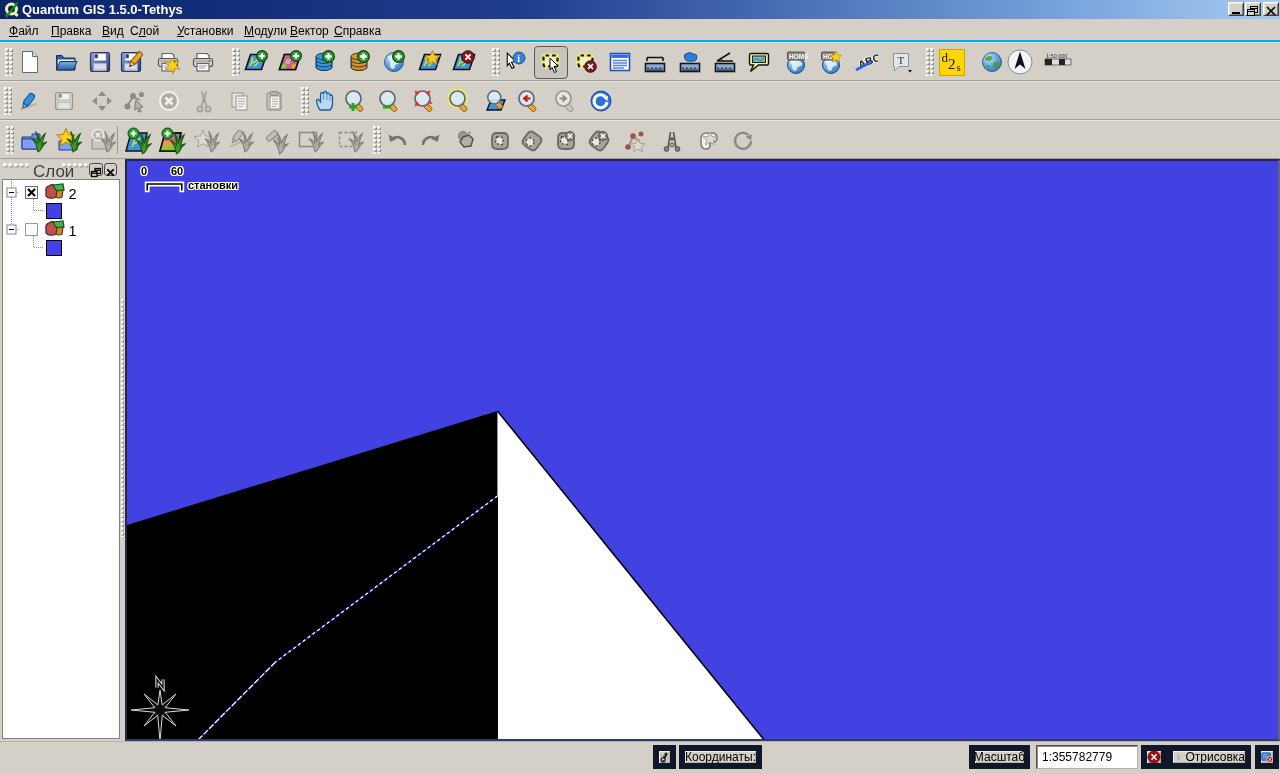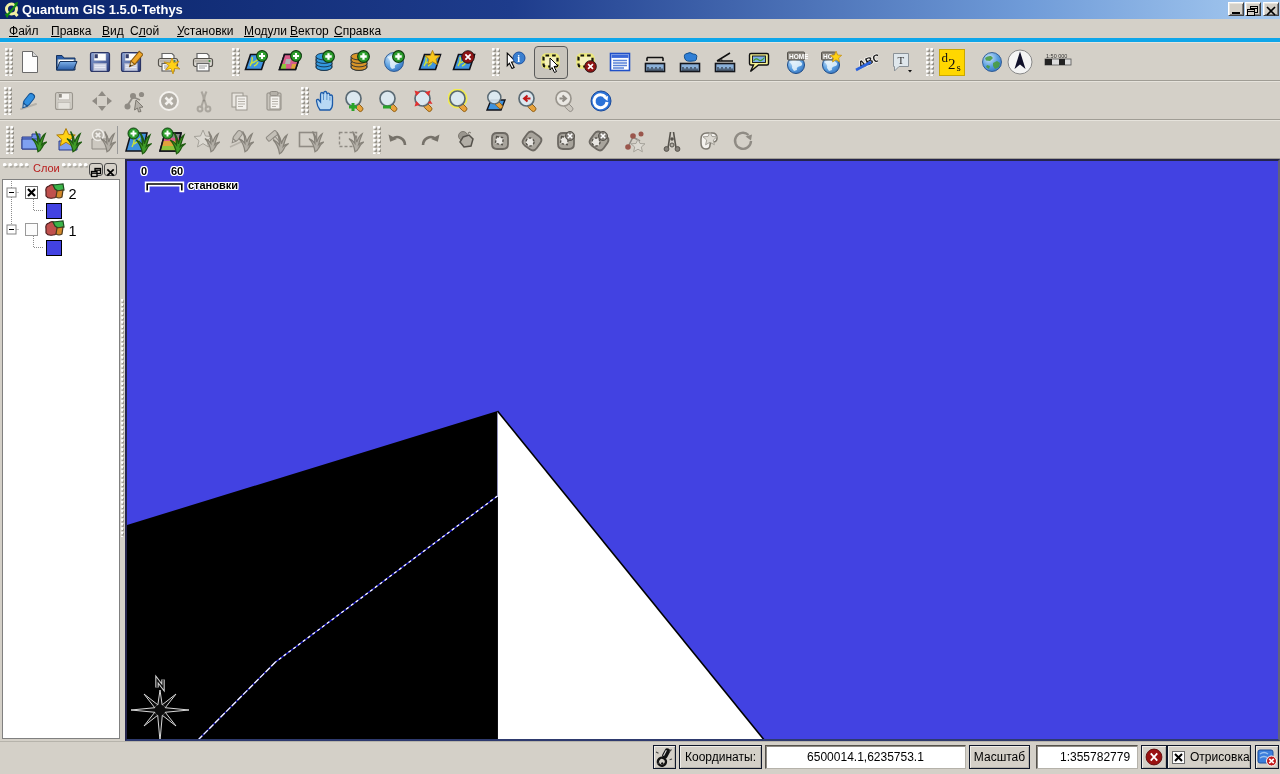--- a/index.html
+++ b/index.html
@@ -10,58 +10,58 @@
 
 #titlebar { position:absolute; left:0; top:0; width:1280px; height:19px;
   background:linear-gradient(90deg,#0a246a 0%,#1e3c8c 40%,#6f9bd8 80%,#a6caf0 100%); }
 #titletext { position:absolute; left:22px; top:2px; color:#fff; font-size:13px; font-weight:bold; letter-spacing:0px; }
 .winbtn { position:absolute; top:2px; width:16px; height:14px; background:#d4d0c8;
   border:1px solid; border-color:#ffffff #404040 #404040 #ffffff;
   box-shadow: inset 1px 1px 0 #e8e4dc, inset -1px -1px 0 #808080; }
 
 
 #menubar { position:absolute; left:0; top:19px; width:1280px; height:23px; background:#d4d0c8;
-  font-size:12px; color:#000; border-bottom:4px solid #0ea5e9; }
+  font-size:12px; color:#000; border-bottom:2px solid #0ea5e9; }
 #menubar span.mi { position:absolute; top:5px; }
 
 
 .toolrow { position:absolute; left:0; width:1280px; height:39px; background:#d4d0c8; }
 #row1 { top:42px; border-top:1px solid #e6e3dc; border-bottom:1px solid #a09d95;}
 #row2 { top:81px; border-top:1px solid #e6e3dc; border-bottom:1px solid #a09d95;}
 #row3 { top:120px; border-top:1px solid #e6e3dc; border-bottom:1px solid #a09d95;}
 .handle { position:absolute; width:8px; height:28px; top:5px;
   background-image: radial-gradient(circle at 1.3px 1.3px, #ffffff 1.2px, rgba(0,0,0,0) 1.5px),
                     radial-gradient(circle at 1.3px 1.3px, #908d85 1.2px, rgba(0,0,0,0) 1.5px);
   background-size:4.4px 4.4px,4.4px 4.4px; background-position:0 0,1.4px 1.4px; }
 .ic { position:absolute; width:24px; height:24px; }
 .vsep { position:absolute; width:1px; height:28px; top:5px; background:#fff; border-left:1px solid #999; }
 
 
 #dock { position:absolute; left:0; top:159px; width:123px; height:582px; background:#d4d0c8; }
 .griptex { position:absolute; height:7px;
   background-image: radial-gradient(circle at 1.7px 1.7px, #ffffff 1.6px, rgba(0,0,0,0) 1.9px),
                     radial-gradient(circle at 1.7px 1.7px, #aaa79f 1.6px, rgba(0,0,0,0) 1.9px);
   background-size:5.5px 7px,5.5px 7px; background-position:0 0,1.4px 1.6px; }
-#docktitle { position:absolute; left:33px; top:3px; font-size:11px; color:#b91c1c; }
+#docktitle { position:absolute; left:33px; top:3px; font-size:17px; color:#404040; }
 .dockbtn { position:absolute; top:4px; height:13px; border:1px solid #4a4a4a; border-radius:3px; background:transparent; }
 #tree { position:absolute; left:2px; top:20px; width:118px; height:560px; background:#fff;
   border:1px solid #808080; }
 
 
 #canvas { position:absolute; left:125px; top:159px; width:1155px; height:582px;
   border-top:2px solid #25254b; border-left:2px solid #25254b;
   border-bottom:2px solid #2e3a6e; border-right:2px solid #62627a; background:#4242e2; overflow:hidden; }
 
 .halo { position:absolute; font-size:11px; font-weight:bold; color:#000;
   text-shadow:-1px 0 #fff,1px 0 #fff,0 -1px #fff,0 1px #fff,-1px -1px #fff,1px 1px #fff,-1px 1px #fff,1px -1px #fff; }
 
 
 #status { position:absolute; left:0; top:741px; width:1280px; height:33px; background:#d4d0c8;
   border-top:1px solid #b6b3ab; font-size:12px; }
-.spanel { position:absolute; top:3px; height:24px; border:1px solid #0f172a; box-shadow: inset 1px 1px 0 #efede8, inset -1px -1px 0 #b5b2aa; display:flex; align-items:center; justify-content:center; }
+.spanel { position:absolute; top:3px; height:24px; border:6px solid #0f172a; box-shadow: inset 1px 1px 0 #efede8, inset -1px -1px 0 #b5b2aa; display:flex; align-items:center; justify-content:center; }
 .sinput { position:absolute; top:3px; height:24px; background:#fff; border:1px solid; border-color:#55524c #b5b2aa #b5b2aa #55524c; box-shadow: inset 1px 1px 0 #8f8c85; display:flex; align-items:center; }
 </style>
 </head>
 <body>
 
 <svg width="0" height="0" style="position:absolute">
 <defs>
   <linearGradient id="flopg" x1="0" y1="0" x2="1" y2="1">
     <stop offset="0" stop-color="#8fa8d8"></stop>
         <stop offset="1" stop-color="#26397d"></stop>
@@ -682,23 +682,22 @@
       <g transform="rotate(28 10 10)">
         <rect x="7.4" y="0.5" width="5.6" height="10.5" rx="2.6" fill="#111"></rect>
         <path d="M9,3 v6" stroke="#e8e8e8" stroke-width="1"></path>
         <circle cx="10.4" cy="15.2" r="4" fill="none" stroke="#111" stroke-width="2.4"></circle>
         <circle cx="11.5" cy="16.5" r="1.2" fill="#111"></circle>
       </g>
       <path d="M2,5 l2.5,1.2 M17.5,2.5 l-2.2,2 M3,17 l2.3,-1.4 M18,12 l-2.4,0.8" stroke="#444" stroke-width="1.1"></path>
     </svg>
   </div>
   <div class="spanel" style="left:679px;width:83px">Координаты:</div>
-  <div class="sinput" style="left:765px;width:201px;justify-content:center">6500014.1,6235753.1</div>
   <div class="spanel" style="left:969px;width:61px">Масштаб</div>
-  <div class="sinput" style="left:1036px;width:102px;padding-left:23px">1:355782779</div>
+  <div class="sinput" style="left:1036px;width:102px;padding-left:5px">1:355782779</div>
   <div class="spanel" style="left:1141px;width:26px;padding:0">
     <svg width="18" height="18" viewBox="0 0 20 20">
       <circle cx="10" cy="10" r="8.8" fill="#9a1212" stroke="#5f0a0a"></circle>
       <path d="M6.4,6 L13.6,14 M13.6,6 L6.4,14" stroke="#fff" stroke-width="2"></path>
     </svg>
   </div>
   <div class="spanel" style="left:1167px;width:84px;justify-content:flex-start;padding-left:4px">
     <svg width="13" height="13" viewBox="0 0 13 13" style="margin-right:5px">
       <rect x="0.5" y="0.5" width="12" height="12" fill="#fff" stroke="#6a6a6a"></rect>
       <path d="M3,3 L10,10 M10,3 L3,10" stroke="#000" stroke-width="2"></path>

